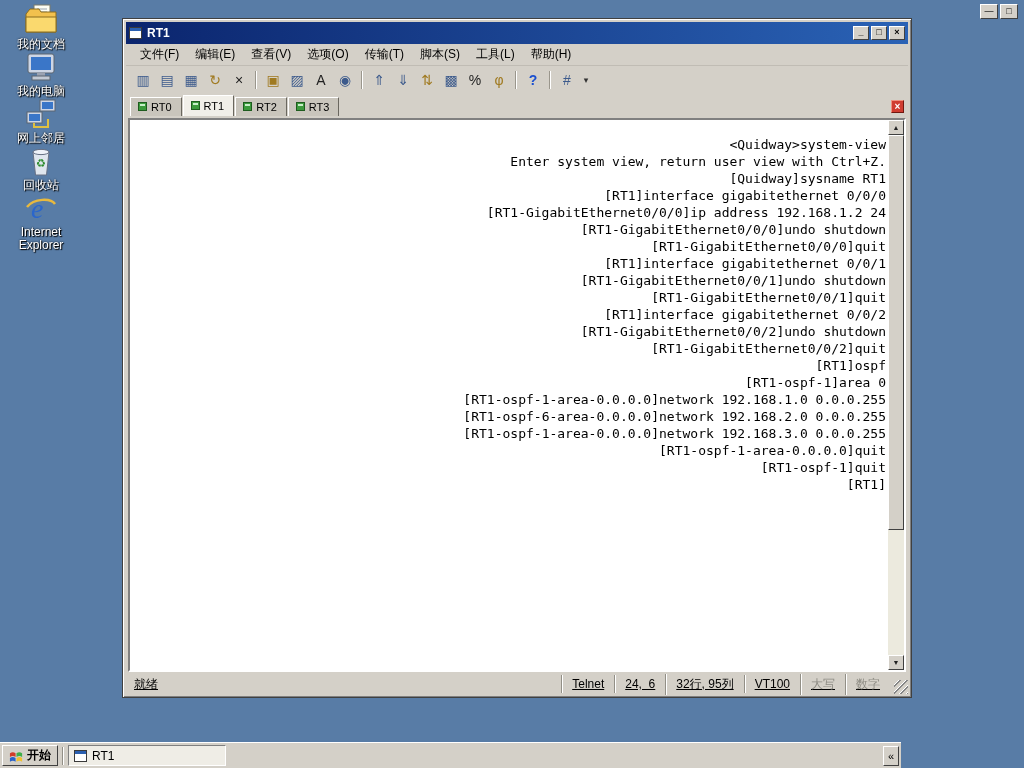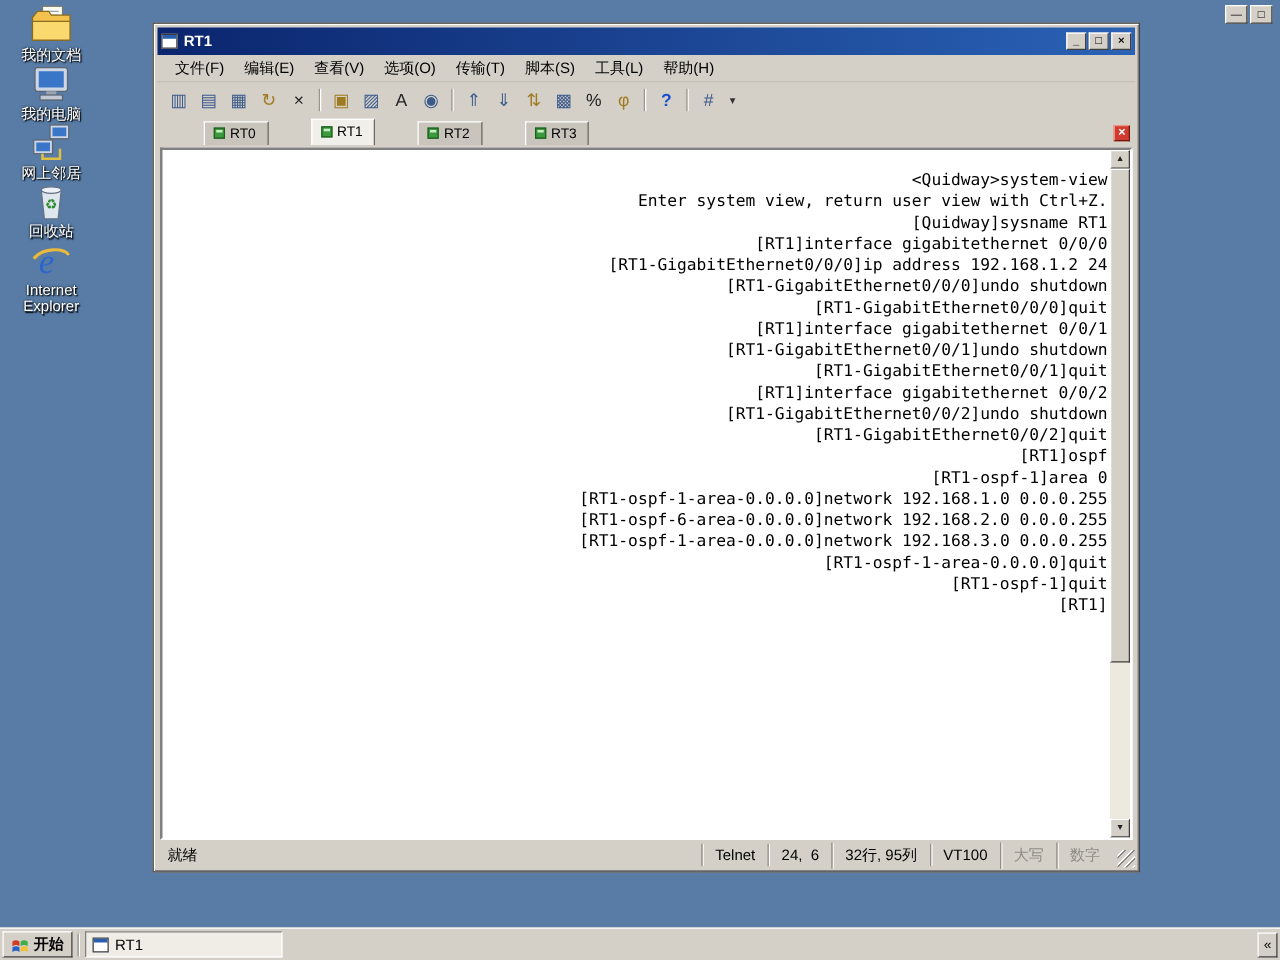--- a/index.html
+++ b/index.html
@@ -42,21 +42,21 @@
           font-size:14px; color:#3c5a8c; }
   .tbtn.dark { color:#222; }
   .tbtn.gold { color:#a07a20; }
   .tbtn.help { color:#1a4fd0; font-weight:bold; }
   .tbtn.small { width:12px; font-size:9px; color:#333; }
   .tsep { width:2px; height:18px; border-left:1px solid #9a968c; border-right:1px solid #fff; margin:0 3px; }
 
   .tabrow { height:22px; flex:0 0 22px; display:flex; align-items:flex-end; padding:0 4px; background:#d4d0c8; }
   .tab { display:flex; align-items:center; gap:4px; font-size:11px; color:#000; padding:2px 9px 3px 7px;
          background:#c9c5bc; border:1px solid; border-color:#fff #6a675f #b0aca2 #fff;
-         border-bottom:none; margin-right:1px; height:19px;margin-left:33px; }
+         border-bottom:none; margin-right:1px; height:19px; }
   .tab.active { background:#f1efe9; height:21px; border-color:#fff #6a675f transparent #fff; }
   .tab-ico { width:9px; height:9px; background:#3c9a3c; border:1px solid #1e5c1e; position:relative; flex:0 0 9px; }
   .tab-ico::before { content:""; position:absolute; left:1px; top:1px; width:5px; height:2px; background:#c8eec8; }
   .tab-close { margin-left:auto; margin-bottom:3px; width:13px; height:13px; background:#d03c30;
                border:1px solid; border-color:#f0907e #701810 #701810 #f0907e;
                color:#fff; font-size:10px; line-height:11px; text-align:center; font-weight:bold; }
 
   .term-wrap { flex:1; margin:2px; border:2px solid; border-color:#808080 #fff #fff #808080;
                background:#fff; display:flex; overflow:hidden; }
   .term-text { flex:1; padding:16px 2px 0 8px; overflow:hidden;
@@ -64,29 +64,29 @@
   .tline { white-space:pre; min-height:17px;text-align:right; }
 
   .term-scroll { width:16px; flex:0 0 16px; background:#eceade; display:flex; flex-direction:column; }
   .sb-btn { height:15px; flex:0 0 15px; background:#d4d0c8; border:1px solid; border-color:#fff #404040 #404040 #fff;
             font-size:7px; line-height:13px; text-align:center; color:#222; }
   .sb-track { flex:1; position:relative; }
   .sb-thumb { position:absolute; left:0; right:0; top:0; height:76%; background:#d4d0c8;
               border:1px solid; border-color:#fff #404040 #404040 #fff; }
 
   .statusbar { height:20px; flex:0 0 20px; display:flex; align-items:center; background:#d4d0c8;
-               font-size:12px; color:#000; padding-left:8px; }
+               font-size:12px; color:#000; padding-left:8px;text-decoration:underline; }
   .s-ready { flex:1; }
   .scell { padding:2px 10px; border-left:1px solid #928f86; box-shadow:inset 1px 0 0 #fff; white-space:pre; }
   .scell.dim { color:#8e8c84; }
   .grip { width:14px; height:14px; margin-left:4px; align-self:flex-end;
           background:repeating-linear-gradient(135deg, #d4d0c8 0 3px, #fff 3px 4px, #868686 4px 5px); }
 
   
-  .taskbar { position:absolute; left:0; bottom:0; width:1024px; height:26px; background:#d4d0c8;
+  .taskbar { position:absolute; left:0; bottom:0; width:901px; height:26px; background:#d4d0c8;
              border-top:1px solid #fff; display:flex; align-items:center; padding:0 2px; }
   .start-btn { height:21px; display:flex; align-items:center; gap:3px; padding:0 6px;
                background:#d4d0c8; border:1px solid; border-color:#fff #404040 #404040 #fff;
                font-size:12px; font-weight:bold; color:#000; }
   .tb-sep { width:2px; height:18px; border-left:1px solid #928f86; border-right:1px solid #fff; margin:0 4px; }
   .task-btn { height:21px; width:158px; display:flex; align-items:center; gap:5px; padding:0 5px;
               background:#efede6; border:1px solid; border-color:#808080 #fff #fff #808080;
               font-size:12px; color:#000; }
   .tray-toggle { margin-left:auto; width:16px; height:20px; background:#d4d0c8;
                  border:1px solid; border-color:#fff #404040 #404040 #fff;

